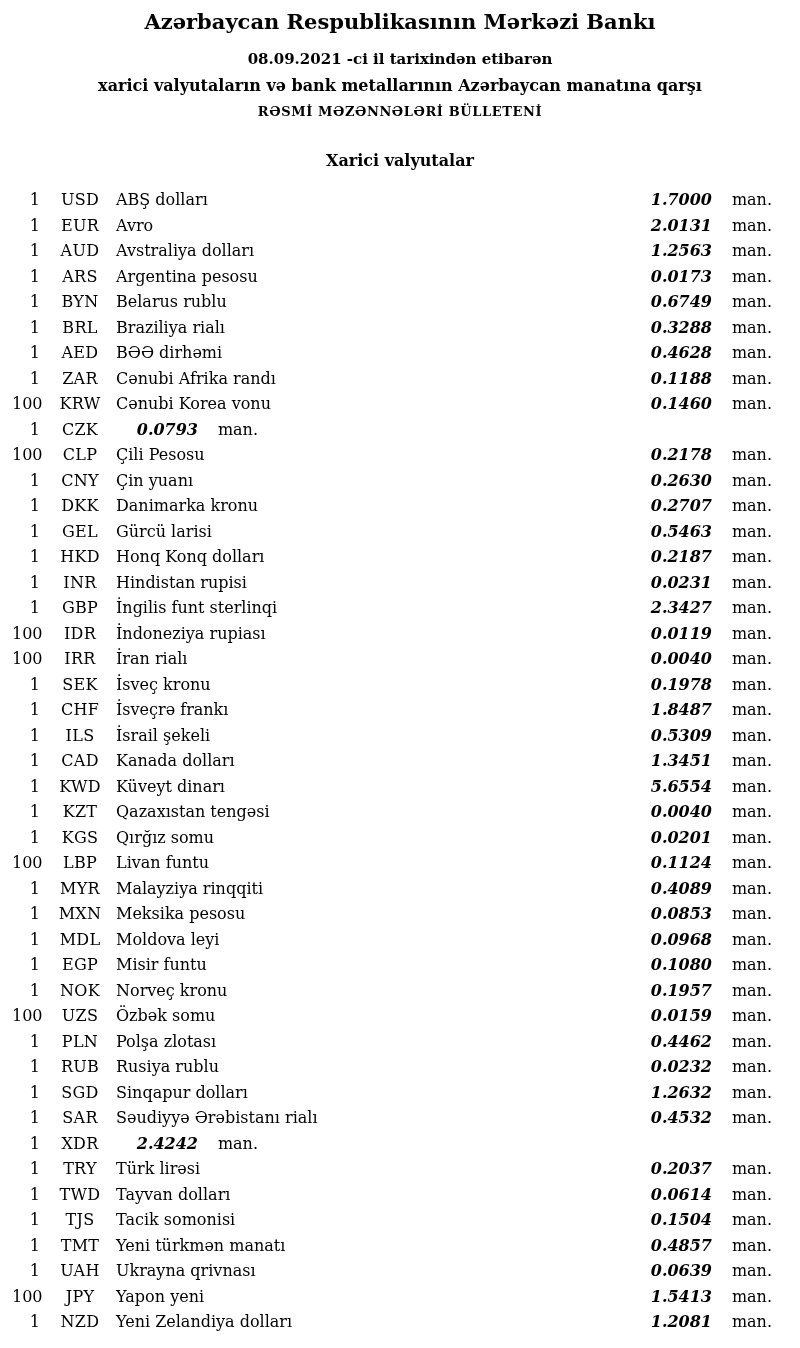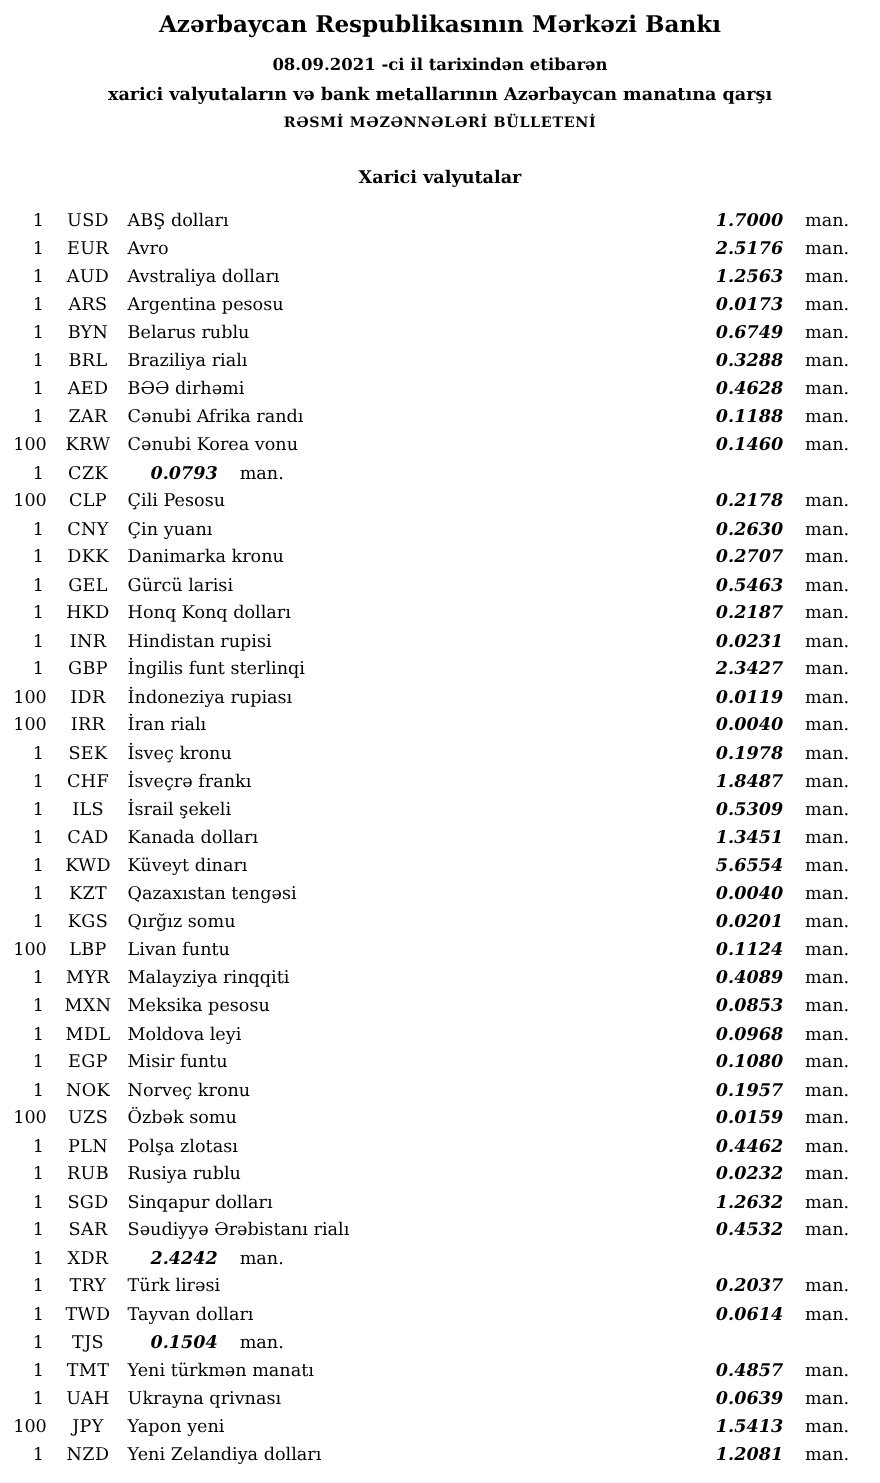--- a/index.html
+++ b/index.html
@@ -80,21 +80,21 @@
         <span class="qty">1</span>
         <span class="code">USD</span>
         <span class="name">ABŞ dolları</span>
         <span class="rate">1.7000</span>
         <span class="unit">man.</span>
       </div>
       <div class="row">
         <span class="qty">1</span>
         <span class="code">EUR</span>
         <span class="name">Avro</span>
-        <span class="rate">2.5176</span>
+        <span class="rate">2.0131</span>
         <span class="unit">man.</span>
       </div>
       <div class="row">
         <span class="qty">1</span>
         <span class="code">AUD</span>
         <span class="name">Avstraliya dolları</span>
         <span class="rate">1.2563</span>
         <span class="unit">man.</span>
       </div>
       <div class="row">
@@ -350,20 +350,21 @@
       <div class="row">
         <span class="qty">1</span>
         <span class="code">TWD</span>
         <span class="name">Tayvan dolları</span>
         <span class="rate">0.0614</span>
         <span class="unit">man.</span>
       </div>
       <div class="row">
         <span class="qty">1</span>
         <span class="code">TJS</span>
+        <span class="name">Tacik somonisi</span>
         <span class="rate">0.1504</span>
         <span class="unit">man.</span>
       </div>
       <div class="row">
         <span class="qty">1</span>
         <span class="code">TMT</span>
         <span class="name">Yeni türkmən manatı</span>
         <span class="rate">0.4857</span>
         <span class="unit">man.</span>
       </div>

